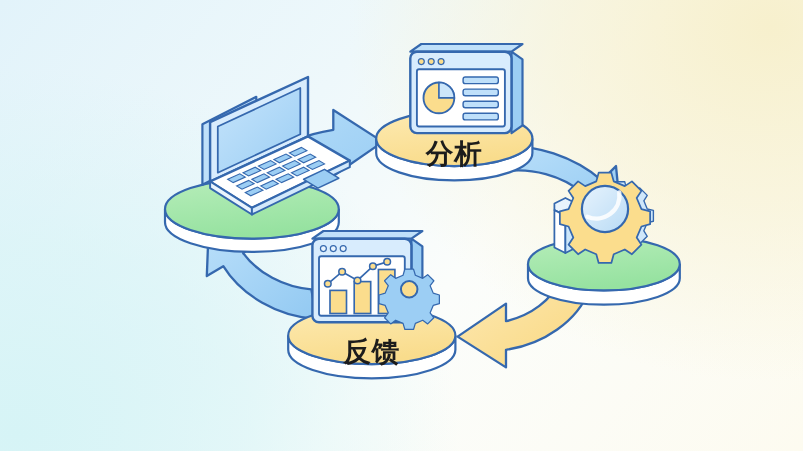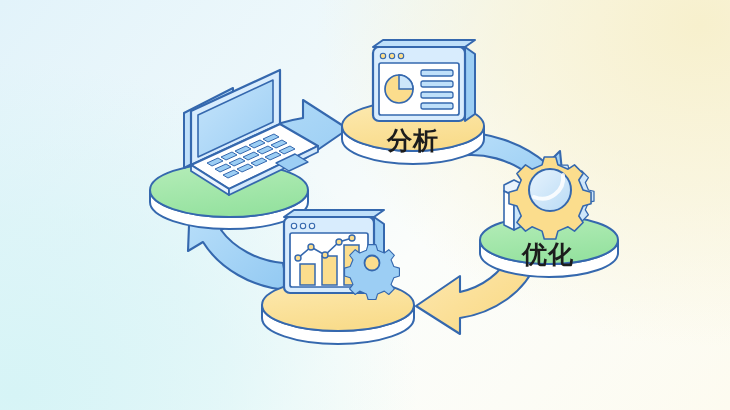--- a/index.html
+++ b/index.html
@@ -274,16 +274,16 @@
                    L -30 -31 L -22 -25 L -10 -30 Z" fill="#9ccef4" stroke="#3568ae" stroke-width="2" stroke-linejoin="round" transform="scale(0.56) translate(0,-16)"></path>
           <circle cx="0" cy="-13" r="7.5" fill="#fbdd8d" stroke="#3568ae" stroke-width="1.8"></circle>
         </g>
       </g>
     </g>
   </svg>
 
 
   <div class="lbl" id="lbl-an">分析</div>
 
-  <div class="lbl" id="lbl-opt">优化</div>
-
+
+  <div class="lbl" id="lbl-fb">反馈</div>
 
 </div>
 
 </body></html>

